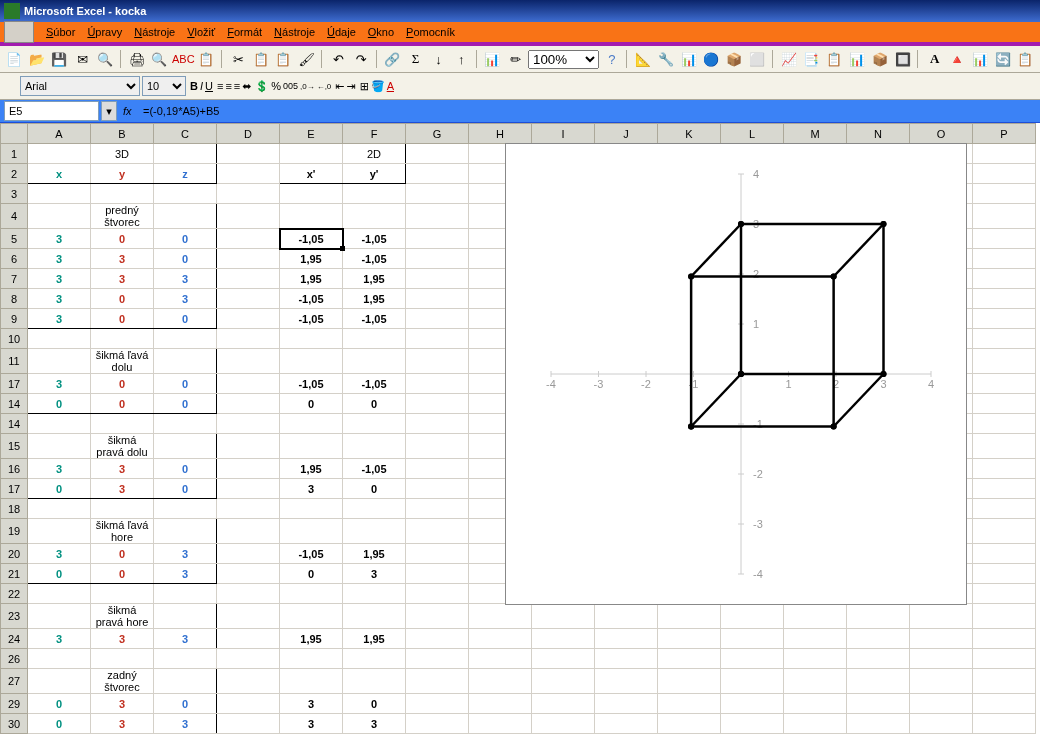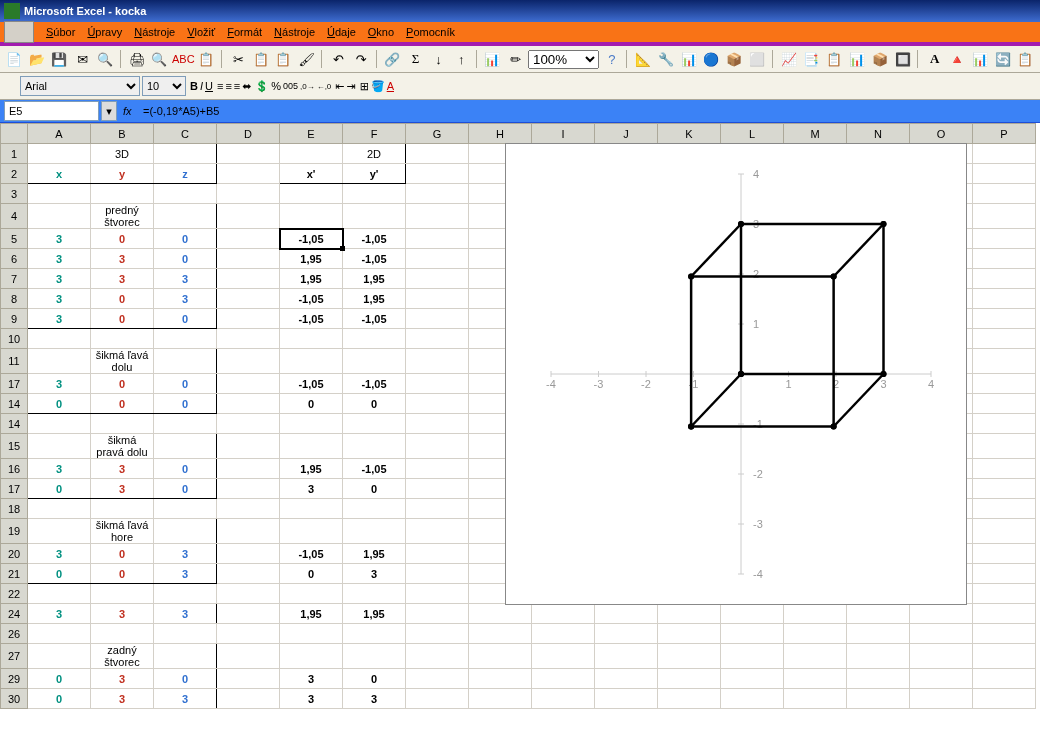--- a/index.html
+++ b/index.html
@@ -566,20 +566,39 @@
           <td></td>
           <td></td>
           <td></td>
           <td></td>
         </tr>
 <tr>
           <th class="rowh">22</th>
           <td></td>
           <td></td>
           <td></td>
+          <td></td>
+          <td></td>
+          <td></td>
+          <td></td>
+          <td></td>
+          <td></td>
+          <td></td>
+          <td></td>
+          <td></td>
+          <td></td>
+          <td></td>
+          <td></td>
+          <td></td>
+        </tr>
+<tr>
+          <th class="rowh">23</th>
+          <td class="btop blft"></td>
+          <td class="btop">šikmá pravá hore</td>
+          <td class="btop brgt"></td>
           <td></td>
           <td></td>
           <td></td>
           <td></td>
           <td></td>
           <td></td>
           <td></td>
           <td></td>
           <td></td>
           <td></td>

